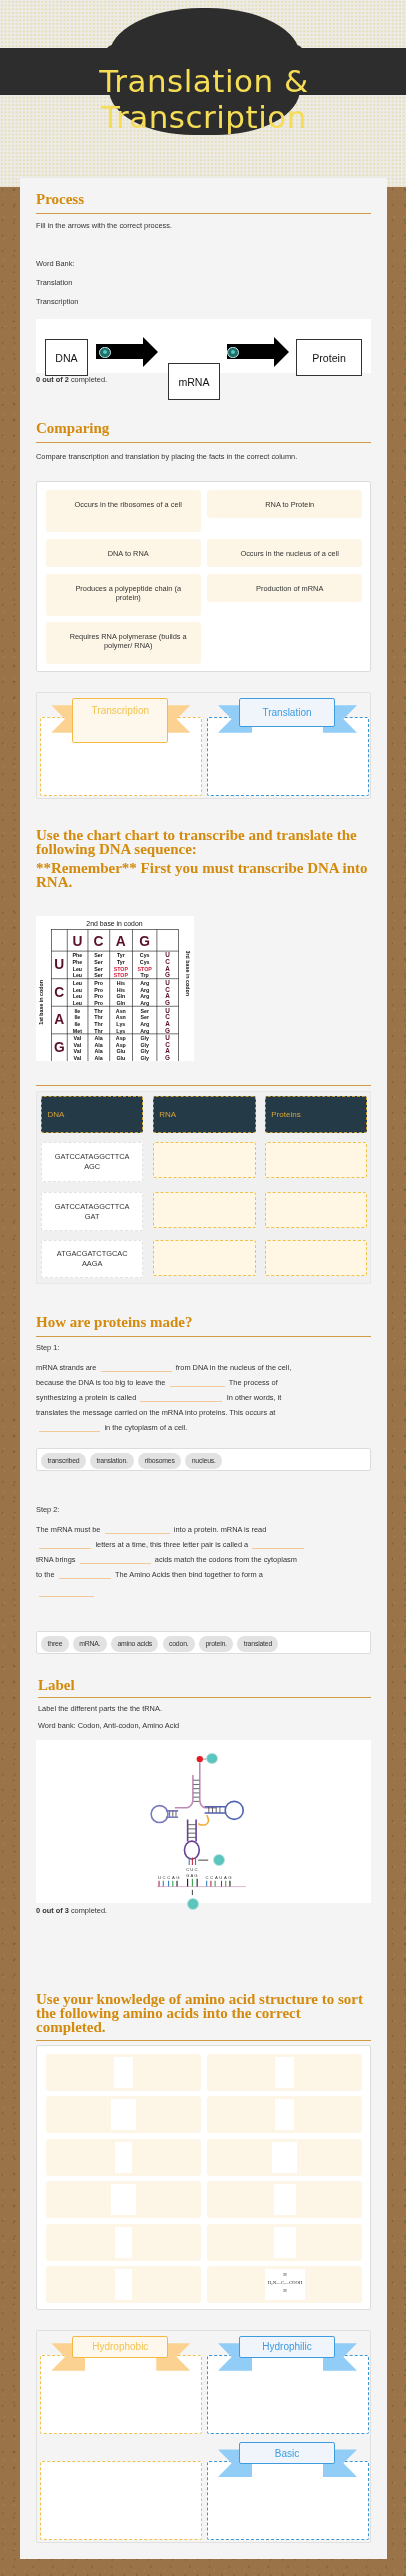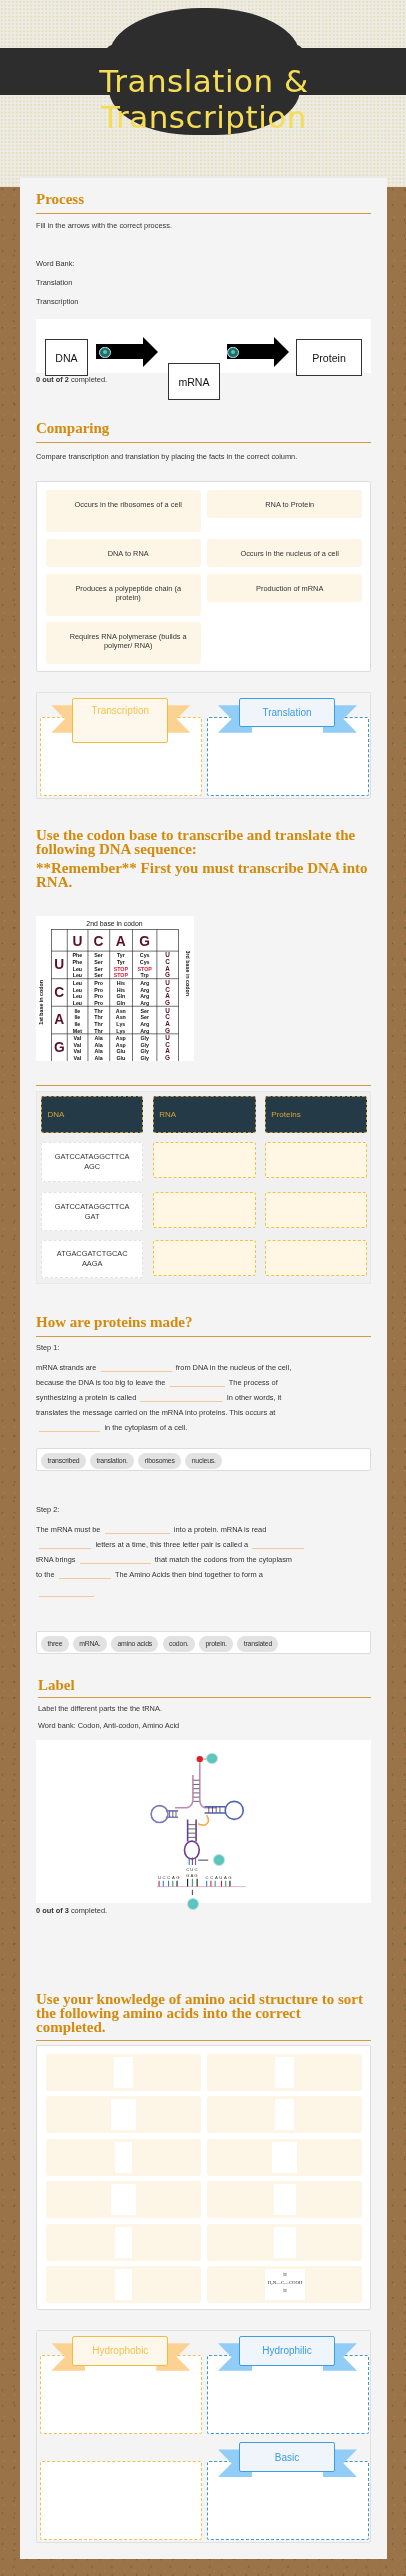--- a/index.html
+++ b/index.html
@@ -84,21 +84,21 @@
   .cat-zone { position: absolute; width: 162px; height: 117px; background: #fff; border-radius: 2.1px; }
   .cat-zone.orange { border: 0.8px dashed #f2bf4a; }
   .cat-zone.blue { border: 0.8px dashed #3d95d4; }
   .ribbon { position: absolute; width: 139px; height: 42px; }
   .ribbon .tail { position: absolute; top: 7.4px; width: 34px; height: 27.6px; }
   .ribbon.orange .tail { background: #fbd291; }
   .ribbon.blue .tail { background: #92cdf7; }
   .ribbon .tail.l { left: 0; clip-path: polygon(0 0, 100% 0, 100% 100%, 0 100%, 40% 50%); }
   .ribbon .tail.r { right: 0; clip-path: polygon(0 0, 100% 0, 60% 50%, 100% 100%, 0 100%); }
   .ribbon .face {
-    position: absolute; left: 21px; top: 0; width: 96px; height: 30px;
+    position: absolute; left: 21px; top: 0; width: 96px; height: 22px;
     border-radius: 2.1px; display: flex; align-items: center; justify-content: center;
     font-size: 10px;
   }
   .ribbon.orange .face { background: #fdf7ec; border: 1.1px solid #f5b942; color: #f3c351; }
   .ribbon.blue .face { background: #eff5fb; border: 1.1px solid #3d9be0; color: #3d9be0; }
   .table-wrap { position: absolute; left: 16px; width: 335px; background: #f0f0f0; border: 0.5px solid #e8e8e8; }
   .tcell { position: absolute; border-radius: 2.6px; }
   .thead { background: #253a47; border: 1.1px dashed #c9a13a; color: #d4a23a; font-size: 8px; padding-left: 5.3px; display: flex; align-items: center; }
   .tdna { background: #fff; border: 0.8px dashed #e2e2e2; font-size: 7.4px; color: #333; text-align: center; line-height: 10px; display: flex; align-items: center; justify-content: center; padding: 0 5.3px; }
   .tdrop { background: #fff7e4; border: 0.8px dashed #f1c24a; }
@@ -172,21 +172,21 @@
         <div class="tail r"></div>
       <div class="face" style="height:45px; align-items:flex-start; padding-top:6.4px;">Transcription</div>
     </div>
     <div class="ribbon blue" style="left:181px; top:4.8px;">
       <div class="tail l"></div>
         <div class="tail r"></div>
       <div class="face" style="height:29px;">Translation</div>
     </div>
   </div>
 
-  <div class="heading" style="top:651px; width:339px;">Use the codon base to transcribe and translate the following DNA sequence:</div>
+  <div class="heading" style="top:651px; width:339px;">Use the chart chart to transcribe and translate the following DNA sequence:</div>
   <div class="heading" style="top:684px; width:339px;">**Remember** First you must transcribe DNA into RNA.</div>
 
   <div class="codon-img" style="top:738px; height:145px;">
     <svg width="158" height="145" viewBox="0 0 298 273" style="position:absolute;left:0;top:0;">
       <text x="148" y="18" text-anchor="middle" font-size="13" fill="#111" font-family="Liberation Sans, sans-serif" id="ct-top">2nd base in codon</text>
       <g stroke="#222" stroke-width="1.2" fill="none">
         <rect x="29" y="25" width="240" height="249"></rect>
         <line x1="29" y1="66" x2="269" y2="66"></line>
         <line x1="29" y1="118" x2="269" y2="118"></line>
         <line x1="29" y1="170" x2="269" y2="170"></line>
@@ -334,21 +334,21 @@
     <div class="chip">transcribed</div>
     <div class="chip">translation.</div>
     <div class="chip">ribosomes</div>
     <div class="chip">nucleus.</div>
   </div>
 
   <div class="txt" style="top:1327px;">Step 2:</div>
   <div class="para" style="top:1344px;">
     <span>The mRNA must be</span><span class="blank" style="width:65px;"></span><span>into a protein. mRNA is read</span><br>
     <span class="blank" style="width:52px; margin-left:3.2px;"></span><span>letters at a time, this three letter pair is called a</span><span class="blank" style="width:52px;"></span><br>
-    <span>tRNA brings</span><span class="blank" style="width:71px;"></span><span>that match the codons from the cytoplasm</span><br>
+    <span>tRNA brings</span><span class="blank" style="width:71px;"></span><span>acids match the codons from the cytoplasm</span><br>
     <span>to the</span><span class="blank" style="width:52px;"></span><span>The Amino Acids then bind together to form a</span><br>
     <span class="blank" style="width:55px; margin-left:3.2px; margin-top:6.4px;"></span>
   </div>
 
   <div class="chips" style="top:1453px; height:23px;">
     <div class="chip">three</div>
     <div class="chip">mRNA.</div>
     <div class="chip">amino acids</div>
     <div class="chip">codon.</div>
     <div class="chip">protein.</div>

